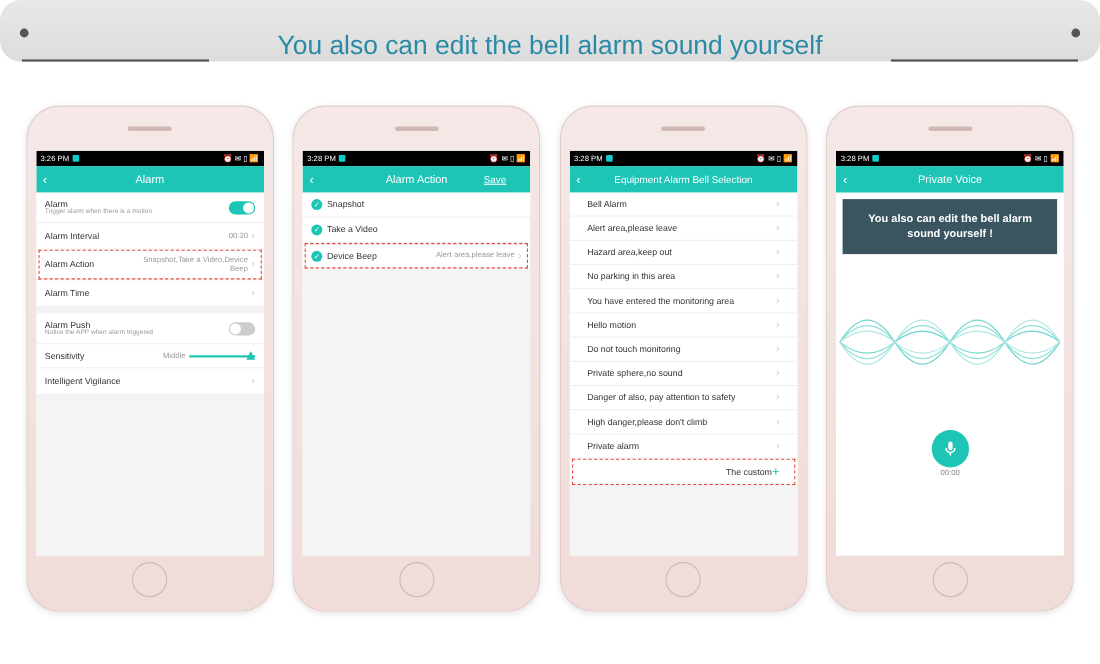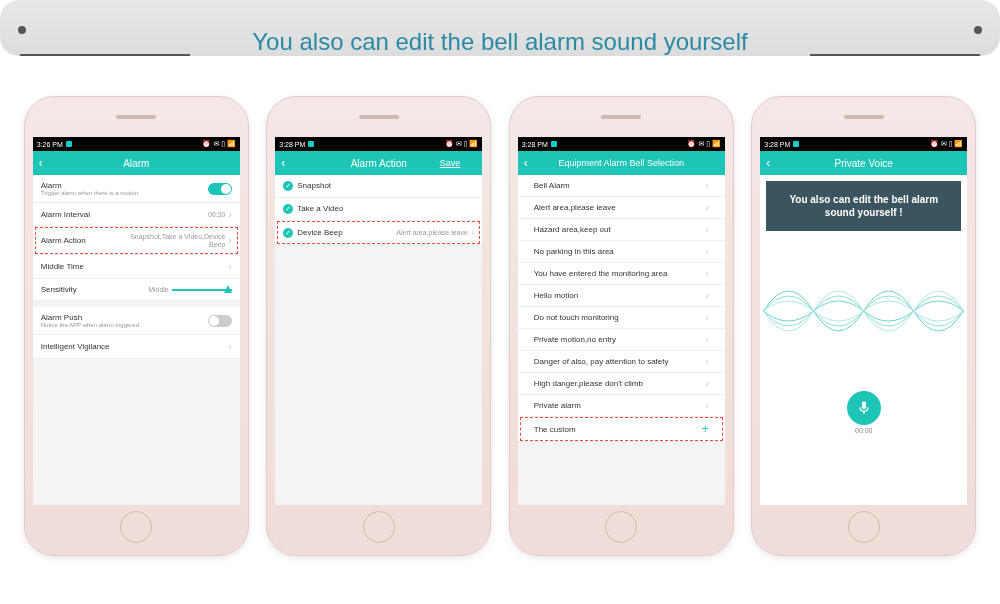--- a/index.html
+++ b/index.html
@@ -87,38 +87,38 @@
         </div>
         <div class="row" style="position:relative;">
           <span class="row-title">Alarm Action</span>
           <span class="row-val" style="max-width:110px;text-align:right;line-height:1.1;">
               <span>Snapshot,Take a Video,Device Beep</span>
               <span class="chev">›</span>
             </span>
           <div class="highlight" style="left:2px;right:2px;top:0;bottom:0;"></div>
         </div>
         <div class="row">
-          <span class="row-title">Middle Time</span>
+          <span class="row-title">Alarm Time</span>
           <span class="chev">›</span>
-        </div>
-        <div class="row">
-          <span class="row-title">Sensitivity</span>
-          <span class="row-val">
-              <span>Middle</span>
-              <div class="sens-bar"></div>
-            </span>
         </div>
         <div class="row" style="margin-top:6px;">
           <div>
               <div class="row-title">Alarm Push</div>
               <div class="row-sub">Notice the APP when alarm triggered</div>
             </div>
           <div class="toggle off"></div>
         </div>
         <div class="row">
+          <span class="row-title">Sensitivity</span>
+          <span class="row-val">
+              <span>Middle</span>
+              <div class="sens-bar"></div>
+            </span>
+        </div>
+        <div class="row">
           <span class="row-title">Intelligent Vigilance</span>
           <span class="chev">›</span>
         </div>
       </div>
     </div>
   </div>
 
   <div class="phone">
     <div class="screen">
       <div class="statusbar">
@@ -197,36 +197,36 @@
           </div>
         <div class="row">
             <span class="row-title">Hello motion</span>
             <span class="chev">›</span>
           </div>
         <div class="row">
             <span class="row-title">Do not touch monitoring</span>
             <span class="chev">›</span>
           </div>
         <div class="row">
-            <span class="row-title">Private motion,no entry</span>
+            <span class="row-title">Private sphere,no sound</span>
             <span class="chev">›</span>
           </div>
         <div class="row">
             <span class="row-title">Danger of also, pay attention to safety</span>
             <span class="chev">›</span>
           </div>
         <div class="row">
             <span class="row-title">High danger,please don't climb</span>
             <span class="chev">›</span>
           </div>
         <div class="row">
             <span class="row-title">Private alarm</span>
             <span class="chev">›</span>
           </div>
-        <div class="row" style="position:relative;">
+        <div class="row" style="position:relative;justify-content:flex-end;">
           <span class="row-title">The custom</span>
           <span class="plus">+</span>
           <div class="highlight" style="left:2px;right:2px;top:0;bottom:0;"></div>
         </div>
       </div>
     </div>
   </div>
 
   <div class="phone">
     <div class="screen">

